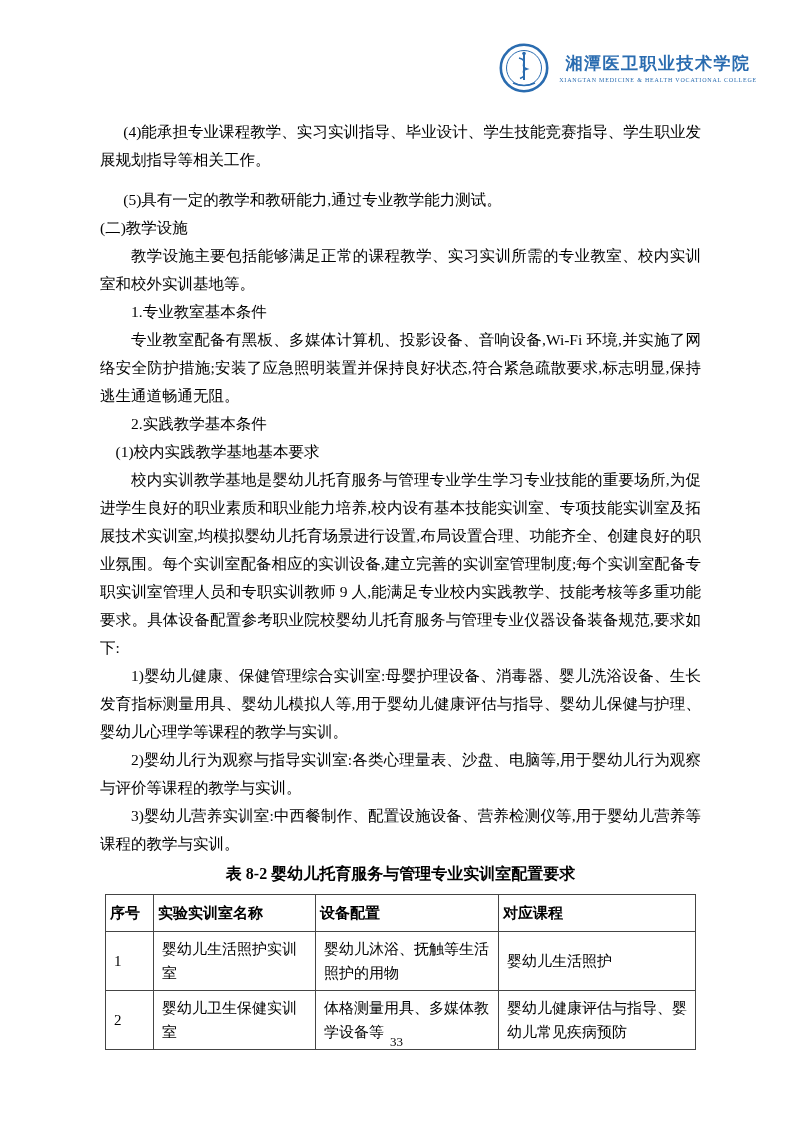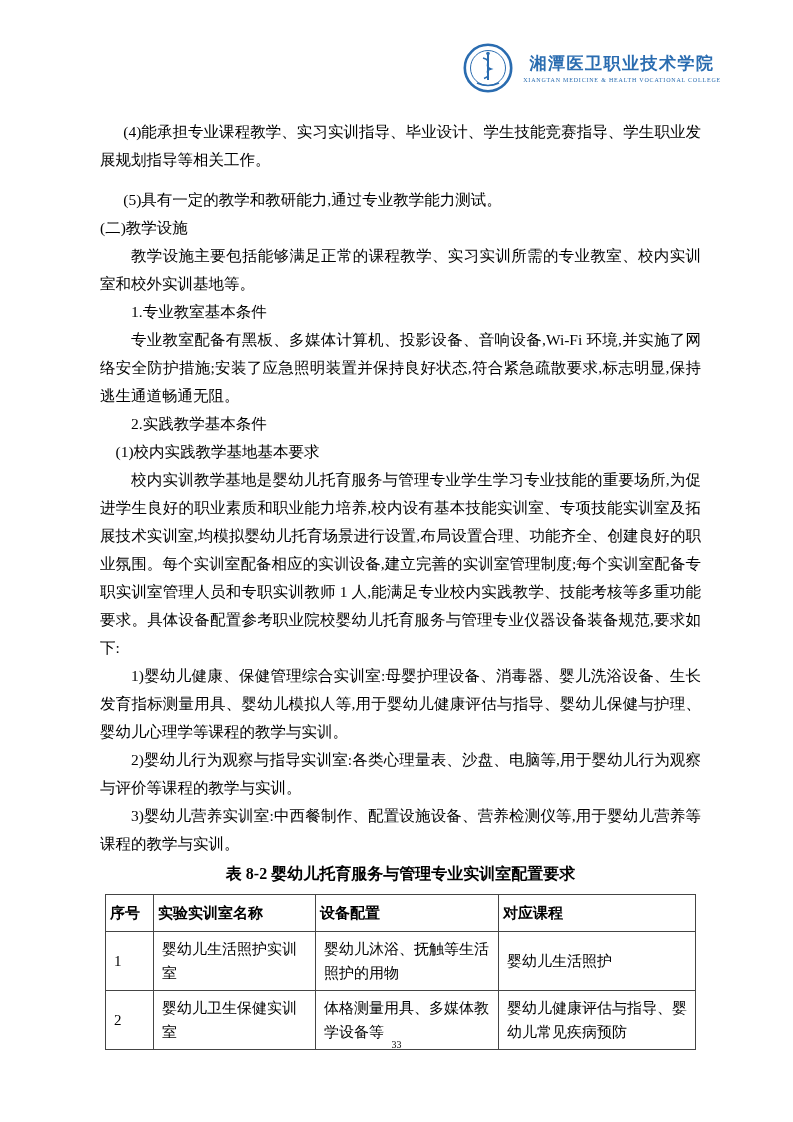--- a/index.html
+++ b/index.html
@@ -14,21 +14,21 @@
     background: #ffffff;
     font-family: "Liberation Serif", "DejaVu Serif", serif;
     color: #000000;
     overflow: hidden;
   }
   
   .header {
     display: flex;
     justify-content: flex-end;
     align-items: center;
-    padding: 42px 72px 0 0;
+    padding: 42px 36px 0 0;
     gap: 10px;
     height: 52px;
     box-sizing: content-box;
   }
   .logo-wrap { width: 50px; height: 50px; flex: 0 0 auto; }
   .college-text {
     display: flex;
     flex-direction: column;
     align-items: center;
     justify-content: center;
@@ -88,21 +88,21 @@
   col.c-name { width: 162px; }
   col.c-equip { width: 183px; }
   col.c-course { width: 197px; }
   
   .footer {
     position: absolute;
     left: 0;
     bottom: 72px;
     width: 100%;
     text-align: center;
-    font-size: 10px;
+    font-size: 13px;
   }
 </style>
 </head>
 <body>
 
 <div class="page">
 
   <div class="header">
     <div class="logo-wrap">
       <svg viewBox="0 0 50 50" width="50" height="50" aria-hidden="true">
@@ -122,21 +122,21 @@
 
   <div class="content">
     <p class="paren2">(4)能承担专业课程教学、实习实训指导、毕业设计、学生技能竞赛指导、学生职业发展规划指导等相关工作。</p>
     <p class="paren2">(5)具有一定的教学和教研能力,通过专业教学能力测试。</p>
     <p class="flush bold">(二)教学设施</p>
     <p>教学设施主要包括能够满足正常的课程教学、实习实训所需的专业教室、校内实训室和校外实训基地等。</p>
     <p class="bold">1.专业教室基本条件</p>
     <p>专业教室配备有黑板、多媒体计算机、投影设备、音响设备,Wi-Fi 环境,并实施了网络安全防护措施;安装了应急照明装置并保持良好状态,符合紧急疏散要求,标志明显,保持逃生通道畅通无阻。</p>
     <p class="bold">2.实践教学基本条件</p>
     <p class="paren1 bold">(1)校内实践教学基地基本要求</p>
-    <p>校内实训教学基地是婴幼儿托育服务与管理专业学生学习专业技能的重要场所,为促进学生良好的职业素质和职业能力培养,校内设有基本技能实训室、专项技能实训室及拓展技术实训室,均模拟婴幼儿托育场景进行设置,布局设置合理、功能齐全、创建良好的职业氛围。每个实训室配备相应的实训设备,建立完善的实训室管理制度;每个实训室配备专职实训室管理人员和专职实训教师 1 人,能满足专业校内实践教学、技能考核等多重功能要求。具体设备配置参考职业院校婴幼儿托育服务与管理专业仪器设备装备规范,要求如下:</p>
+    <p>校内实训教学基地是婴幼儿托育服务与管理专业学生学习专业技能的重要场所,为促进学生良好的职业素质和职业能力培养,校内设有基本技能实训室、专项技能实训室及拓展技术实训室,均模拟婴幼儿托育场景进行设置,布局设置合理、功能齐全、创建良好的职业氛围。每个实训室配备相应的实训设备,建立完善的实训室管理制度;每个实训室配备专职实训室管理人员和专职实训教师 9 人,能满足专业校内实践教学、技能考核等多重功能要求。具体设备配置参考职业院校婴幼儿托育服务与管理专业仪器设备装备规范,要求如下:</p>
     <p>1)婴幼儿健康、保健管理综合实训室:母婴护理设备、消毒器、婴儿洗浴设备、生长发育指标测量用具、婴幼儿模拟人等,用于婴幼儿健康评估与指导、婴幼儿保健与护理、婴幼儿心理学等课程的教学与实训。</p>
     <p>2)婴幼儿行为观察与指导实训室:各类心理量表、沙盘、电脑等,用于婴幼儿行为观察与评价等课程的教学与实训。</p>
     <p>3)婴幼儿营养实训室:中西餐制作、配置设施设备、营养检测仪等,用于婴幼儿营养等课程的教学与实训。</p>
 
     <div class="table-caption">表 8-2  婴幼儿托育服务与管理专业实训室配置要求</div>
 
     <table class="cfg">
       <colgroup>
         <col class="c-no">
           <col class="c-name">

